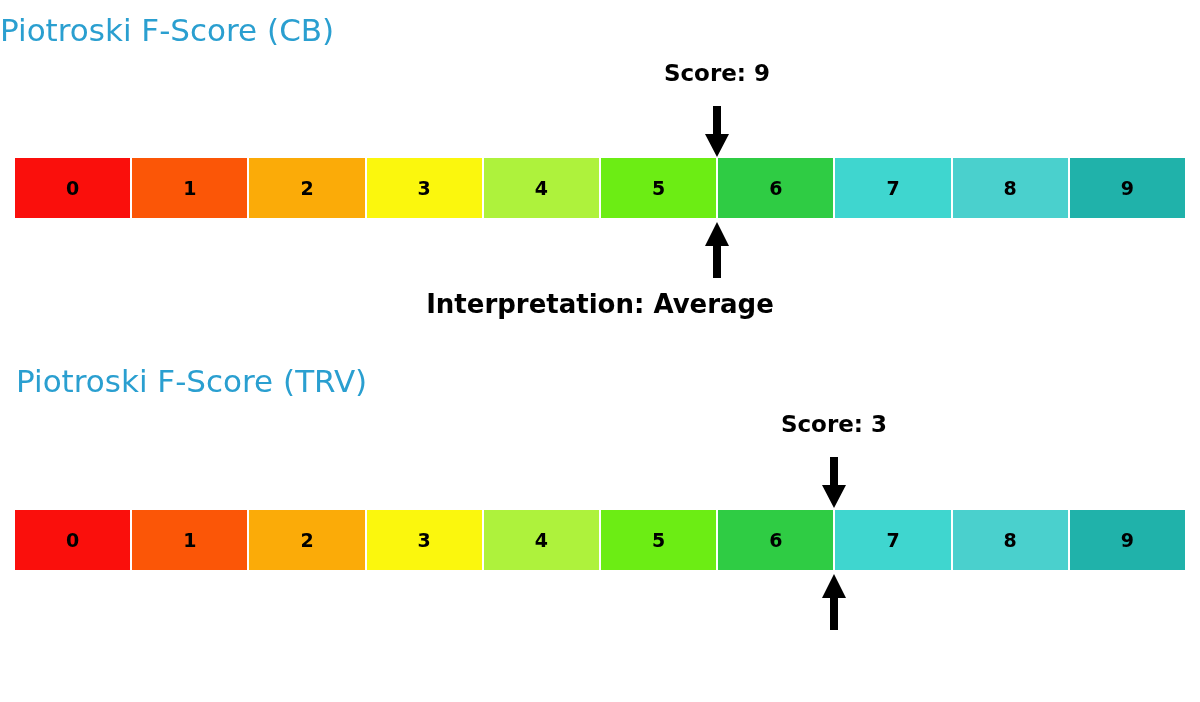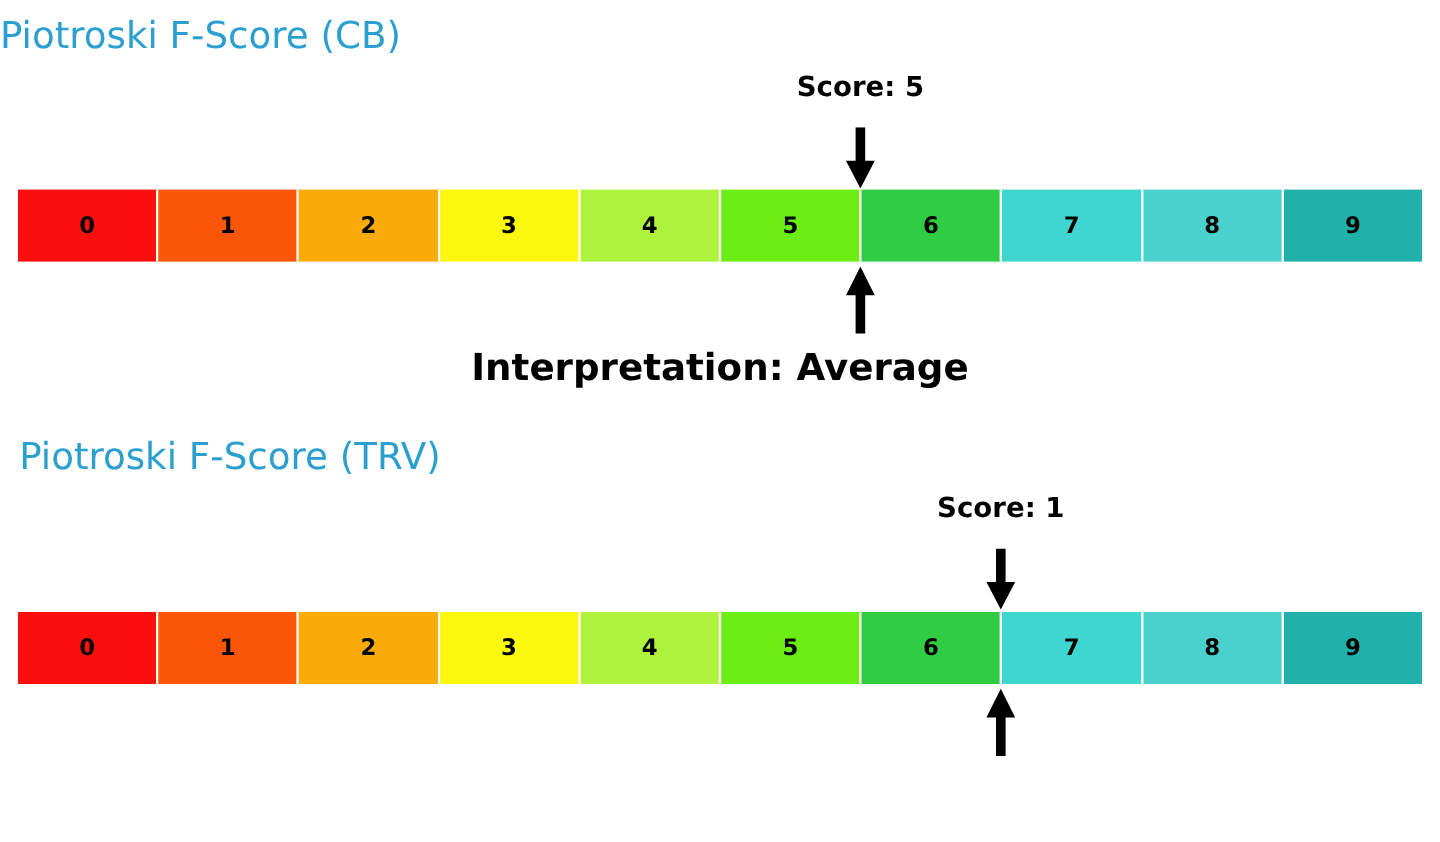--- a/index.html
+++ b/index.html
@@ -40,21 +40,21 @@
     font-weight: bold;
     color: #000000;
     white-space: nowrap;
     transform: translateX(-50%);
     text-align: center;
   }
 
   .interp-label {
     position: absolute;
     font-family: "DejaVu Sans", sans-serif;
-    font-size: 31px;
+    font-size: 26px;
     font-weight: bold;
     white-space: nowrap;
     transform: translateX(-50%);
     text-align: center;
   }
 
   .scale-bar {
     position: absolute;
     display: flex;
     height: 60px;
@@ -88,21 +88,21 @@
   }
   .arrow svg { display: block; }
 </style>
 </head>
 <body>
 
 <div class="panel" style="top:0;height:330px;">
 
   <div class="chart-title" style="top:12px;color:#2a9fd0;">Piotroski F-Score (CB)</div>
 
-  <div class="score-label" style="top:60px;left:717px;">Score: 5</div>
+  <div class="score-label" style="top:60px;left:717px;">Score: 9</div>
 
   <div class="arrow" style="top:106px;left:717px;">
     <svg width="26" height="52" viewBox="0 0 26 52">
       <polygon points="9,0 17,0 17,28 25,28 13,51 1,28 9,28" fill="#000000"></polygon>
     </svg>
   </div>
 
   <div class="scale-bar" style="top:158px;">
     <div class="seg" style="background:#fa0f0c;">
       <span class="seg-label">0</span>
@@ -142,21 +142,21 @@
     </svg>
   </div>
 
   <div class="interp-label" style="top:289px;left:600px;color:#000000;">Interpretation: Average</div>
 </div>
 
 <div class="panel" style="top:351px;height:351px;">
 
   <div class="chart-title" style="top:12px;color:#2a9fd0;padding-left:16px;">Piotroski F-Score (TRV)</div>
 
-  <div class="score-label" style="top:60px;left:834px;">Score: 1</div>
+  <div class="score-label" style="top:60px;left:834px;">Score: 3</div>
 
   <div class="arrow" style="top:106px;left:834px;">
     <svg width="26" height="52" viewBox="0 0 26 52">
       <polygon points="9,0 17,0 17,28 25,28 13,51 1,28 9,28" fill="#000000"></polygon>
     </svg>
   </div>
 
   <div class="scale-bar" style="top:159px;">
     <div class="seg" style="background:#fa0f0c;">
       <span class="seg-label">0</span>

